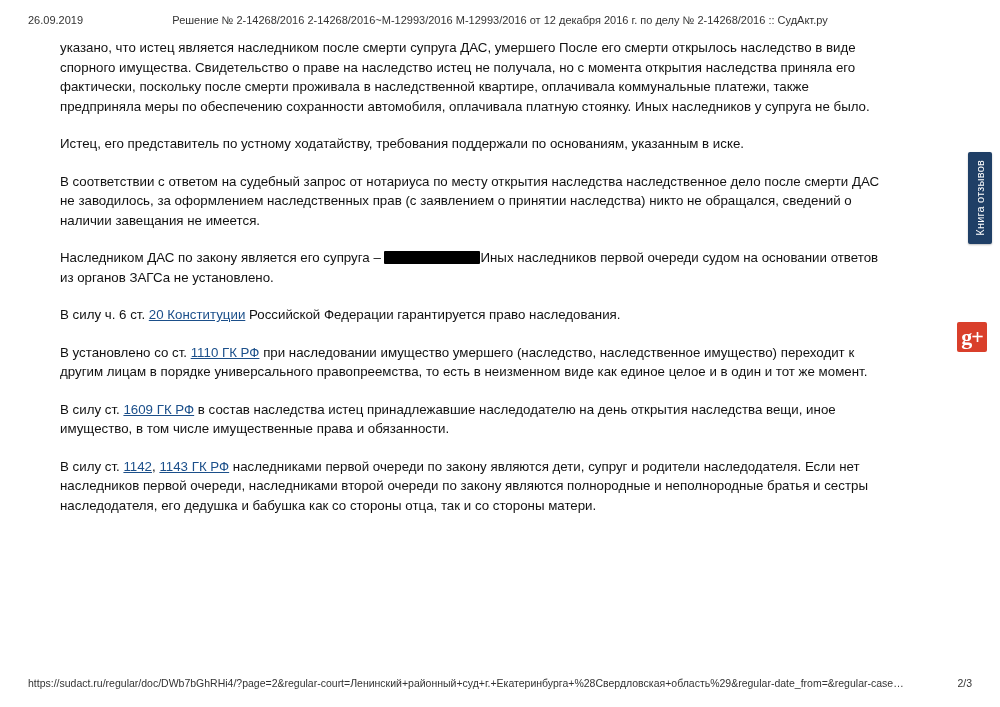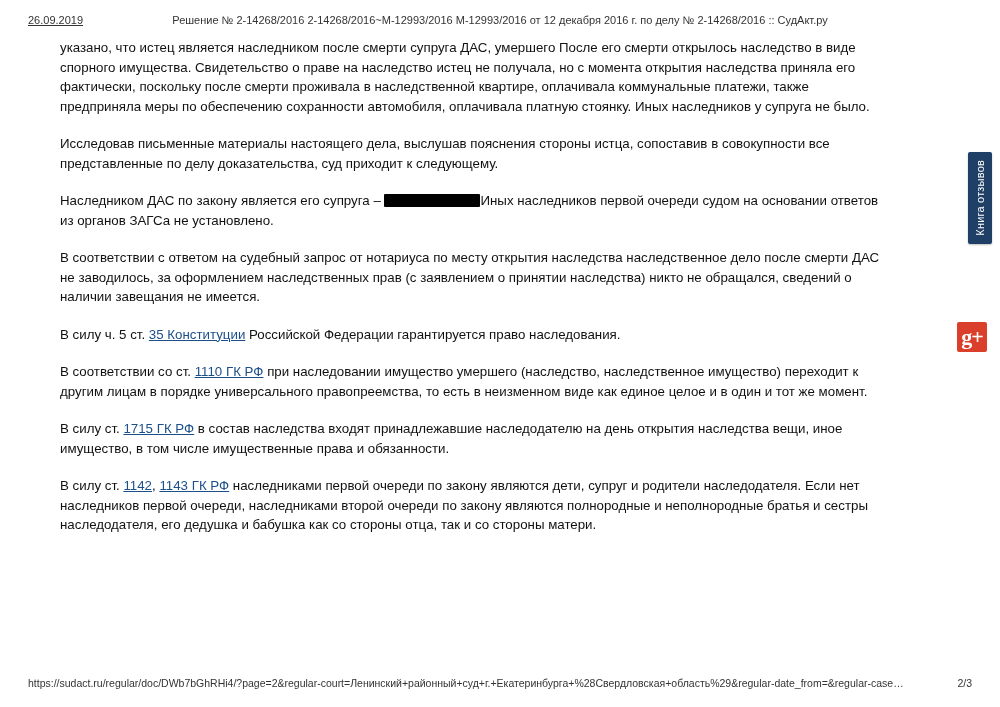--- a/index.html
+++ b/index.html
@@ -27,21 +27,20 @@
     right: 0;
     height: 14px;
     font-size: 11px;
     color: #333333;
   }
   .print-header .date {
     position: absolute;
     left: 28px;
     top: 0;
     white-space: nowrap;
-    text-decoration: underline;
   }
   .print-header .doc-title {
     position: absolute;
     left: 0;
     right: 0;
     top: 0;
     text-align: center;
     white-space: nowrap;
   }
   
@@ -149,31 +148,31 @@
 <div class="page">
 
   <div class="print-header">
     <div class="date">26.09.2019</div>
     <div class="doc-title">Решение № 2-14268/2016 2-14268/2016~М-12993/2016 М-12993/2016 от 12 декабря 2016 г. по делу № 2-14268/2016 :: СудАкт.ру</div>
   </div>
 
   <div class="content">
 
     <p class="para">указано, что истец является наследником после смерти супруга ДАС, умершего После его смерти открылось наследство в виде спорного имущества. Свидетельство о праве на наследство истец не получала, но с момента открытия наследства приняла его фактически, поскольку после смерти проживала в наследственной квартире, оплачивала коммунальные платежи, также предприняла меры по обеспечению сохранности автомобиля, оплачивала платную стоянку. Иных наследников у супруга не было.</p>
-    <p class="para">Исследовав письменные материалы настоящего дела, выслушав пояснения стороны истца, сопоставив в совокупности все представленные по делу доказательства, суд приходит к следующему.</p>
+    <p class="para">Истец, его представитель по устному ходатайству, требования поддержали по основаниям, указанным в иске.</p>
+
+    <p class="para">В соответствии с ответом на судебный запрос от нотариуса по месту открытия наследства наследственное дело после смерти ДАС не заводилось, за оформлением наследственных прав (с заявлением о принятии наследства) никто не обращался, сведений о наличии завещания не имеется.</p>
 
     <p class="para"><span>Наследником ДАС по закону является его супруга – </span><span class="redacted"></span><span>Иных наследников первой очереди судом на основании ответов из органов ЗАГСа не установлено.</span></p>
 
-    <p class="para">В соответствии с ответом на судебный запрос от нотариуса по месту открытия наследства наследственное дело после смерти ДАС не заводилось, за оформлением наследственных прав (с заявлением о принятии наследства) никто не обращался, сведений о наличии завещания не имеется.</p>
+    <p class="para"><span>В силу ч. 6 ст. </span><a class="doclink">20 Конституции</a><span> Российской Федерации гарантируется право наследования.</span></p>
 
-    <p class="para"><span>В силу ч. 5 ст. </span><a class="doclink">35 Конституции</a><span> Российской Федерации гарантируется право наследования.</span></p>
+    <p class="para"><span>В установлено со ст. </span><a class="doclink">1110 ГК РФ</a><span> при наследовании имущество умершего (наследство, наследственное имущество) переходит к другим лицам в порядке универсального правопреемства, то есть в неизменном виде как единое целое и в один и тот же момент.</span></p>
 
-    <p class="para"><span>В соответствии со ст. </span><a class="doclink">1110 ГК РФ</a><span> при наследовании имущество умершего (наследство, наследственное имущество) переходит к другим лицам в порядке универсального правопреемства, то есть в неизменном виде как единое целое и в один и тот же момент.</span></p>
-
-    <p class="para"><span>В силу ст. </span><a class="doclink">1715 ГК РФ</a><span> в состав наследства входят принадлежавшие наследодателю на день открытия наследства вещи, иное имущество, в том числе имущественные права и обязанности.</span></p>
+    <p class="para"><span>В силу ст. </span><a class="doclink">1609 ГК РФ</a><span> в состав наследства истец принадлежавшие наследодателю на день открытия наследства вещи, иное имущество, в том числе имущественные права и обязанности.</span></p>
 
     <p class="para"><span>В силу ст. </span><a class="doclink">1142</a><span>, </span><a class="doclink">1143 ГК РФ</a><span> наследниками первой очереди по закону являются дети, супруг и родители наследодателя. Если нет наследников первой очереди, наследниками второй очереди по закону являются полнородные и неполнородные братья и сестры наследодателя, его дедушка и бабушка как со стороны отца, так и со стороны матери.</span></p>
 
   </div>
 
   <div class="feedback-tab">
     <span>Книга отзывов</span>
   </div>
 
   <div class="gplus">

